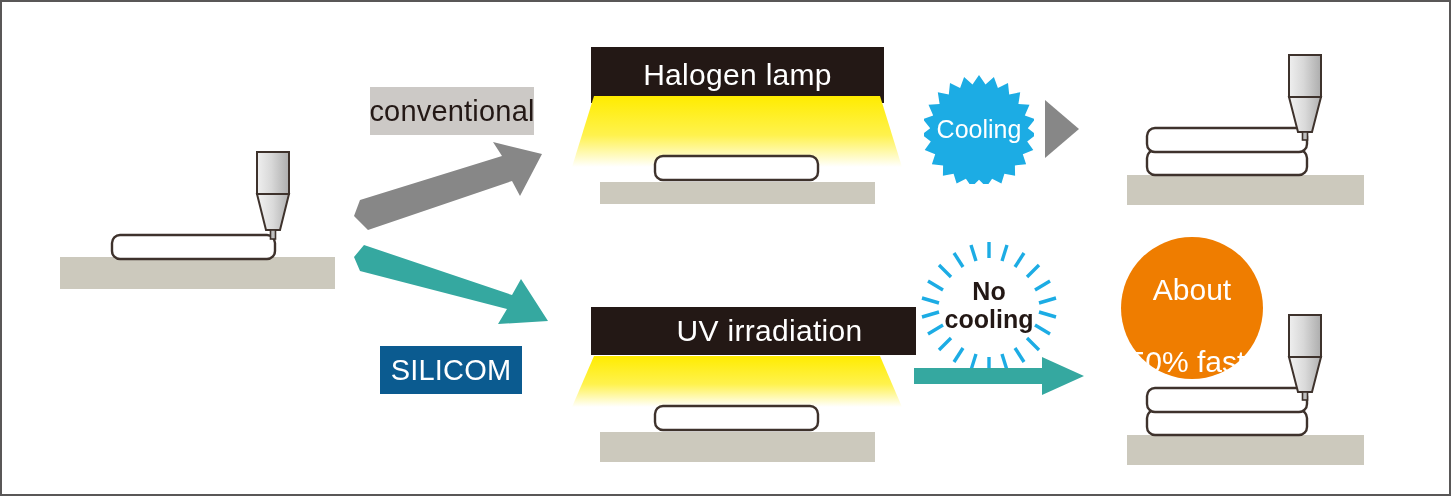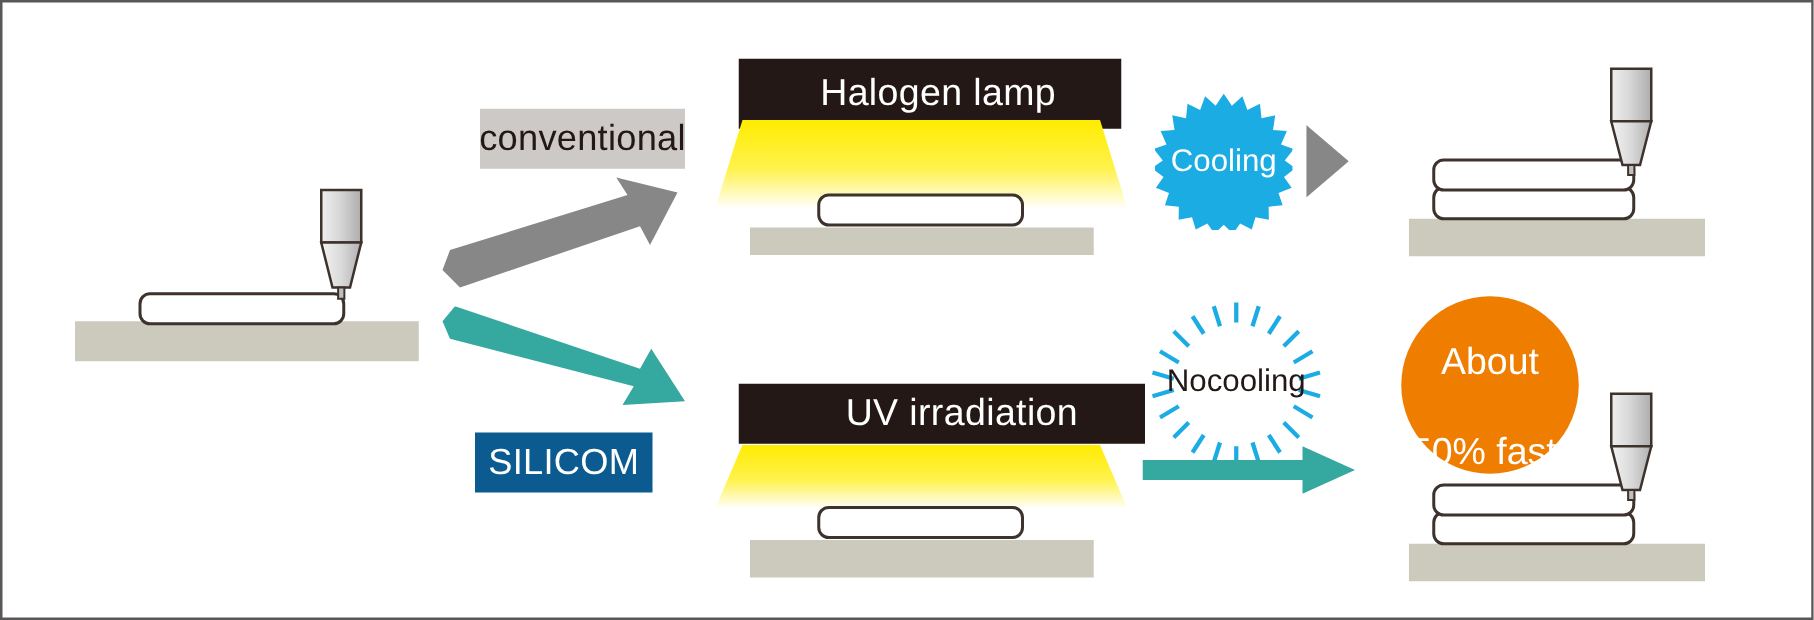--- a/index.html
+++ b/index.html
@@ -33,23 +33,23 @@
 
   
   .cooling-text{
     position:absolute;left:0;top:0;width:100%;height:100%;
     display:flex;align-items:center;justify-content:center;
     color:#ffffff;font-size:25px;line-height:1;
     pointer-events:none;
   }
   .nocool-text{
     position:absolute;left:0;top:0;width:100%;height:100%;
-    display:flex;flex-direction:row;align-items:center;justify-content:center;
+    display:flex;flex-direction:column;align-items:center;justify-content:center;
     color:#231815;font-size:25px;line-height:1.12;
-    text-align:center;pointer-events:none;
+    text-align:center;pointer-events:none;font-weight:bold;
   }
   .orange-circle{
     border-radius:50%;
     background:#ef7d00;
     display:flex;flex-direction:column;align-items:center;justify-content:center;
     color:#ffffff;font-size:30px;line-height:1.2;text-align:center;
   }
   .orange-circle span{display:block;white-space:nowrap;margin-top:36px;}
 </style>
 </head>
@@ -89,25 +89,25 @@
       <path d="M2 76 L8 60 L150 16 L141 2 L190 14 L168 56 L160 41 L16 90 Z" fill="#878787"></path>
     </svg>
   </div>
 
   <div class="abs" style="left:350px;top:243px;width:200px;height:92px;">
     <svg width="200" height="92" viewBox="0 0 200 92">
       <path d="M2 12 L12 0 L160 50 L169 34 L196 76 L146 79 L155 64 L8 26 Z" fill="#35a8a0"></path>
     </svg>
   </div>
 
-  <div class="abs chip chip-conventional" style="left:382px;top:85px;width:164px;height:48px;">conventional</div>
+  <div class="abs chip chip-conventional" style="left:368px;top:85px;width:164px;height:48px;">conventional</div>
 
   <div class="abs chip chip-silicom" style="left:378px;top:344px;width:142px;height:48px;">SILICOM</div>
 
-  <div class="abs lamp-bar" style="left:589px;top:45px;width:293px;height:56px;padding-left:13px;">Halogen lamp</div>
+  <div class="abs lamp-bar" style="left:589px;top:45px;width:293px;height:56px;">Halogen lamp</div>
 
   <div class="abs" style="left:570px;top:92px;width:330px;height:110px;">
     <svg width="330" height="110" viewBox="0 0 330 110">
       <defs>
         <linearGradient id="lightConeA" x1="0" y1="0" x2="0" y2="1">
           <stop offset="0%" stop-color="#ffec00" stop-opacity="1"></stop>
           <stop offset="55%" stop-color="#fff24d" stop-opacity="1"></stop>
           <stop offset="100%" stop-color="#ffffff" stop-opacity="1"></stop>
         </linearGradient>
       </defs>

